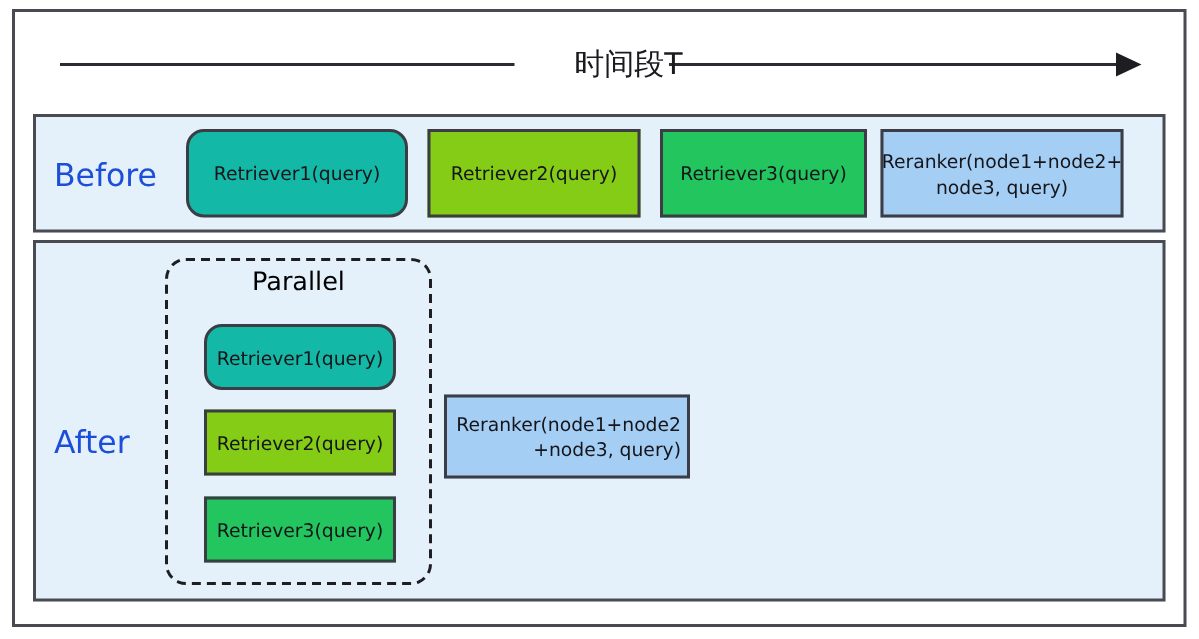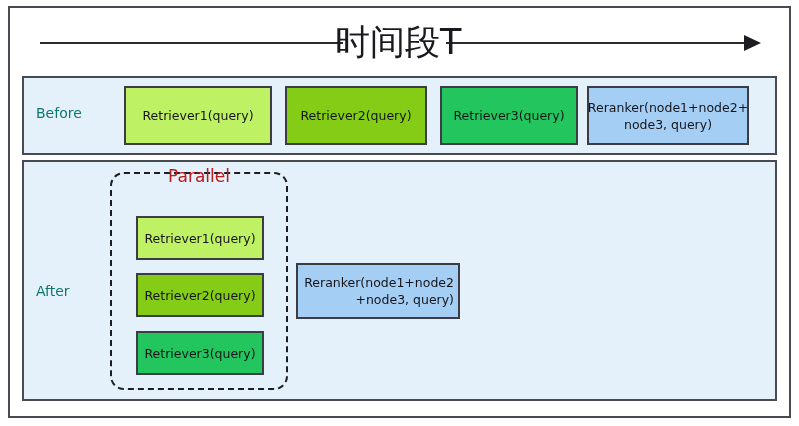--- a/index.html
+++ b/index.html
@@ -66,22 +66,22 @@
     height: 0;
     border-top: 8px solid transparent;
     border-bottom: 8px solid transparent;
     border-left: 17px solid #1d1d22;
   }
   .timeline-label {
     position: absolute;
     left: 313px;
     top: -2px;
     width: 120px;
-    text-align: center;
-    font-size: 35px;
+    text-align: right;
+    font-size: 20px;
     line-height: 36px;
     color: #19191e;
     font-family: "DejaVu Sans", "Liberation Sans", sans-serif;
     white-space: nowrap;
   }
 
   
   .section {
     position: absolute;
     background: #e4f1fb;
@@ -96,22 +96,22 @@
   }
   .section-after {
     left: 22px;
     top: 160px;
     width: 755px;
     height: 241px;
   }
 
   .section-label {
     position: absolute;
-    color: #0f766e;
-    font-size: 14px;
+    color: #1d4ed8;
+    font-size: 21px;
     font-family: "DejaVu Sans", "Liberation Sans", sans-serif;
     white-space: nowrap;
   }
   .label-before {
     left: 36px;
     top: 105px;
     width: 80px;
   }
   .label-after {
     left: 36px;
@@ -127,21 +127,21 @@
     display: flex;
     align-items: center;
     justify-content: center;
     text-align: center;
     font-size: 12.5px;
     line-height: 17px;
     color: #15151a;
     font-family: "DejaVu Sans", "Liberation Sans", sans-serif;
     padding: 0 4px;
   }
-  .c-pink   { background: #bef264; }
+  .c-pink   { background: #14b8a6; border-radius: 12px; }
   .c-yellow { background: #84cc16; }
   .c-green  { background: #22c55e; }
   .c-blue   { background: #a5cef5; }
 
   
   .b1 { left: 124px; top: 86px;  width: 148px; height: 59px; }
   .b2 { left: 285px; top: 86px;  width: 142px; height: 59px; }
   .b3 { left: 440px; top: 86px;  width: 138px; height: 59px; }
   .b4 { left: 587px; top: 86px;  width: 162px; height: 59px; }
 
@@ -153,25 +153,25 @@
     width: 178px;
     height: 218px;
     border: 2.5px dashed #1d1d22;
     border-radius: 14px;
     box-sizing: border-box;
     background: transparent;
   }
   .parallel-title {
     position: absolute;
     left: 110px;
-    top: 166px;
+    top: 178px;
     width: 178px;
     text-align: center;
     font-size: 17px;
-    color: #b91c1c;
+    color: #000000;
     font-family: "DejaVu Sans", "Liberation Sans", sans-serif;
   }
 
   
   .a1 { left: 136px; top: 216px; width: 128px; height: 44px; }
   .a2 { left: 136px; top: 273px; width: 128px; height: 44px; }
   .a3 { left: 136px; top: 331px; width: 128px; height: 44px; }
   .a4 { left: 296px; top: 263px; width: 164px; height: 56px; text-align: right; }
 </style>
 </head>

